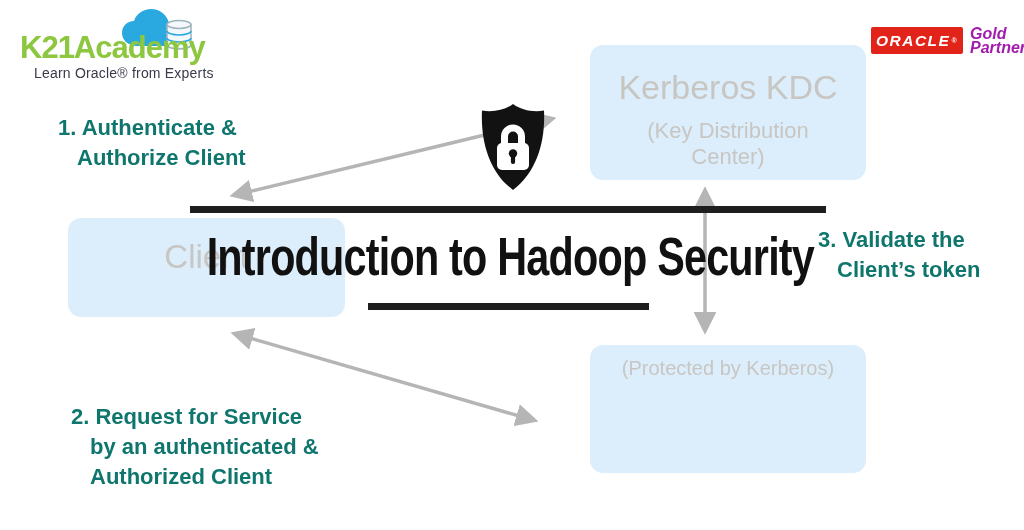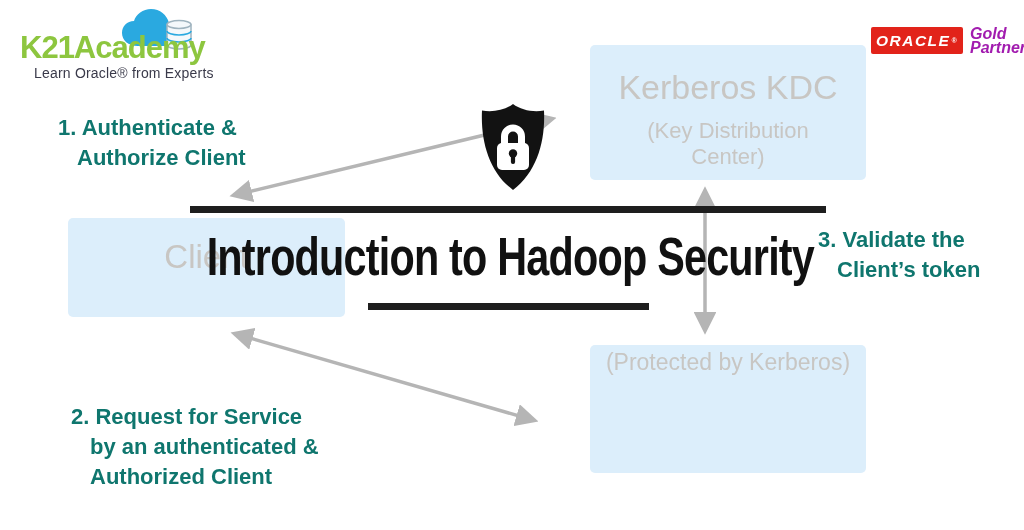--- a/index.html
+++ b/index.html
@@ -24,31 +24,31 @@
     display:flex;align-items:center;justify-content:center;
     color:#fff;font-weight:700;font-size:15.5px;letter-spacing:1.5px;
   }
   #oracle-box sup{font-size:7px;margin-left:1px;}
   #oracle-tier{
     margin-left:7px;font-weight:700;font-size:16px;line-height:14px;
     color:#a21caf;white-space:pre-line;padding-top:0px;
   }
   
   .node{
-    position:absolute;background:#dceefb;border-radius:5px;z-index:1;
+    position:absolute;background:#dceefb;border-radius:13px;z-index:1;
     color:#c8c6c3;text-align:center;
   }
   #node-kdc{left:590px;top:45px;width:276px;height:135px;}
   #node-kdc .node-title{font-size:34px;margin-top:23px;}
   #node-kdc .node-sub{font-size:22px;line-height:26px;margin-top:11px;white-space:pre-line;}
   #node-client{left:68px;top:218px;width:277px;height:99px;}
   #node-client .node-title{font-size:33px;margin-top:20px;}
   #node-service{left:590px;top:345px;width:276px;height:128px;}
   #node-service .node-title{font-size:33px;line-height:38px;margin-top:13px;white-space:pre-line;}
-  #node-service .node-sub{font-size:23px;margin-top:4px;}
+  #node-service .node-sub{font-size:20px;margin-top:12px;}
   
   .step{
     position:absolute;z-index:2;color:#0f766e;font-weight:700;font-size:22px;
     line-height:30px;white-space:pre-line;padding-left:19px;text-indent:-19px;
   }
   #step-1{left:58px;top:113px;}
   #step-2{left:71px;top:402px;}
   #step-3{left:818px;top:225px;}
   
   #arrows{position:absolute;left:0;top:0;z-index:2;}

